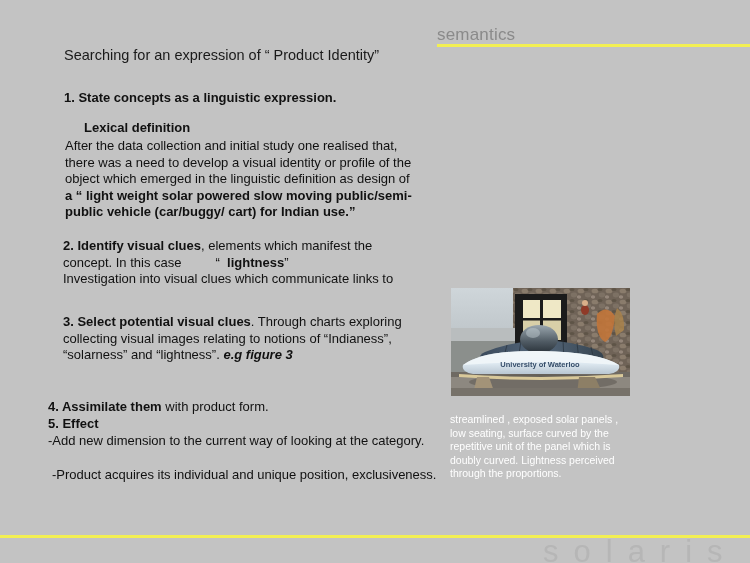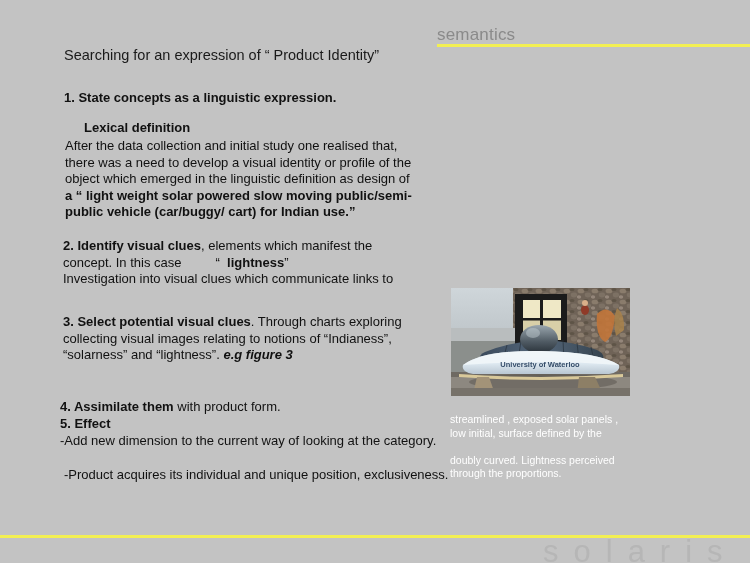--- a/index.html
+++ b/index.html
@@ -112,21 +112,20 @@
   }
 
   .step45 {
     position: absolute;
     left: 48px;
     top: 398px;
     width: 400px;
     font-size: 13px;
     line-height: 17px;
     color: #111;
-    margin-left: 12px;
   }
   .step45 .l2 { padding-left: 0px; }
   .step45 .l3 { padding-left: 4px; }
   b.tight { font-weight: bold; }
 
   
   .photo {
     position: absolute;
     left: 451px;
     top: 288px;
@@ -282,22 +281,22 @@
       <path d="M8 86 q82 6 164 0 l0 3 q-82 6 -164 0 z" fill="#d9c99a"></path>
 
       <path d="M26 89 l12 0 l6 17 l-22 0 z" fill="#a39378"></path>
       <path d="M128 89 l16 0 l8 17 l-26 0 z" fill="#8d7f66"></path>
       <rect x="0" y="100" width="179" height="8" fill="#77726a"></rect>
     </svg>
   </div>
 
   <div class="caption">
     <span>streamlined , exposed solar panels ,</span><br>
-    <span>low initial,  surface defined by the</span><br>
-    <br>
+    <span>low seating,  surface curved by the</span><br>
+    <span>repetitive unit of the panel which is</span><br>
     <span>doubly curved. Lightness perceived</span><br>
     <span>through the proportions.</span>
   </div>
 
   <div class="footer-rule"></div>
   <div class="watermark">solaris</div>
 
 </div>
 
 </body></html>

